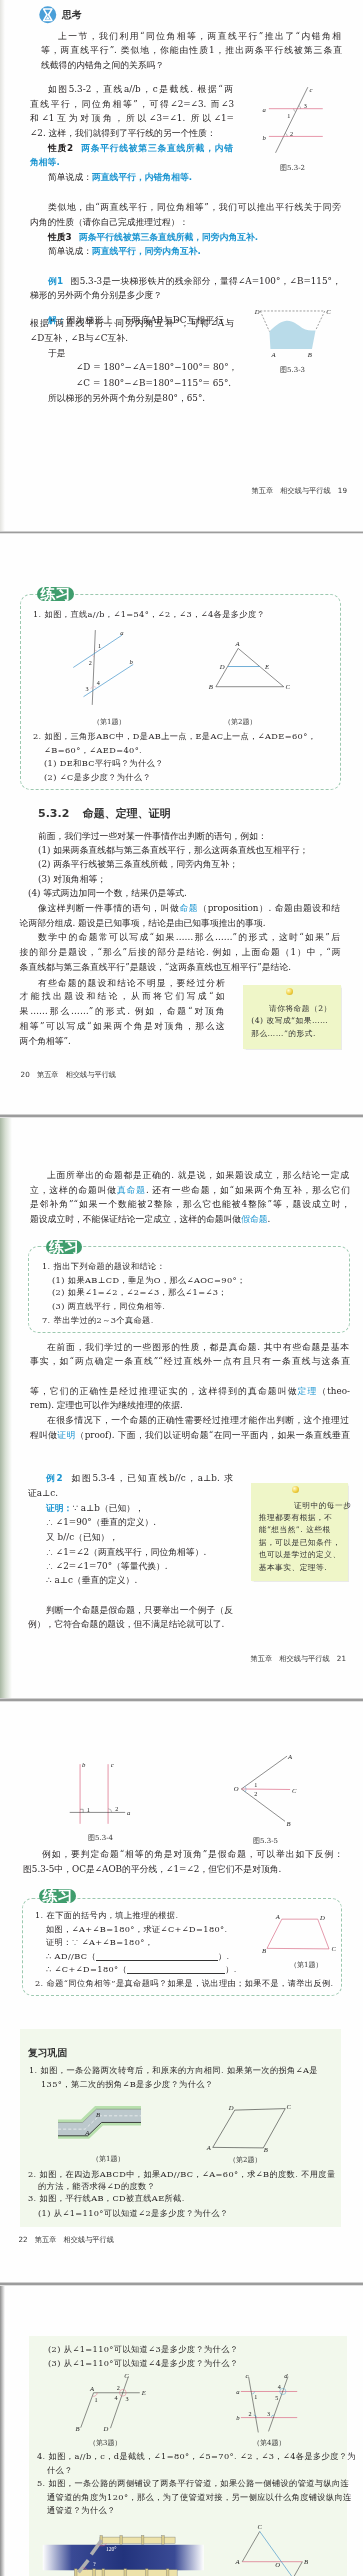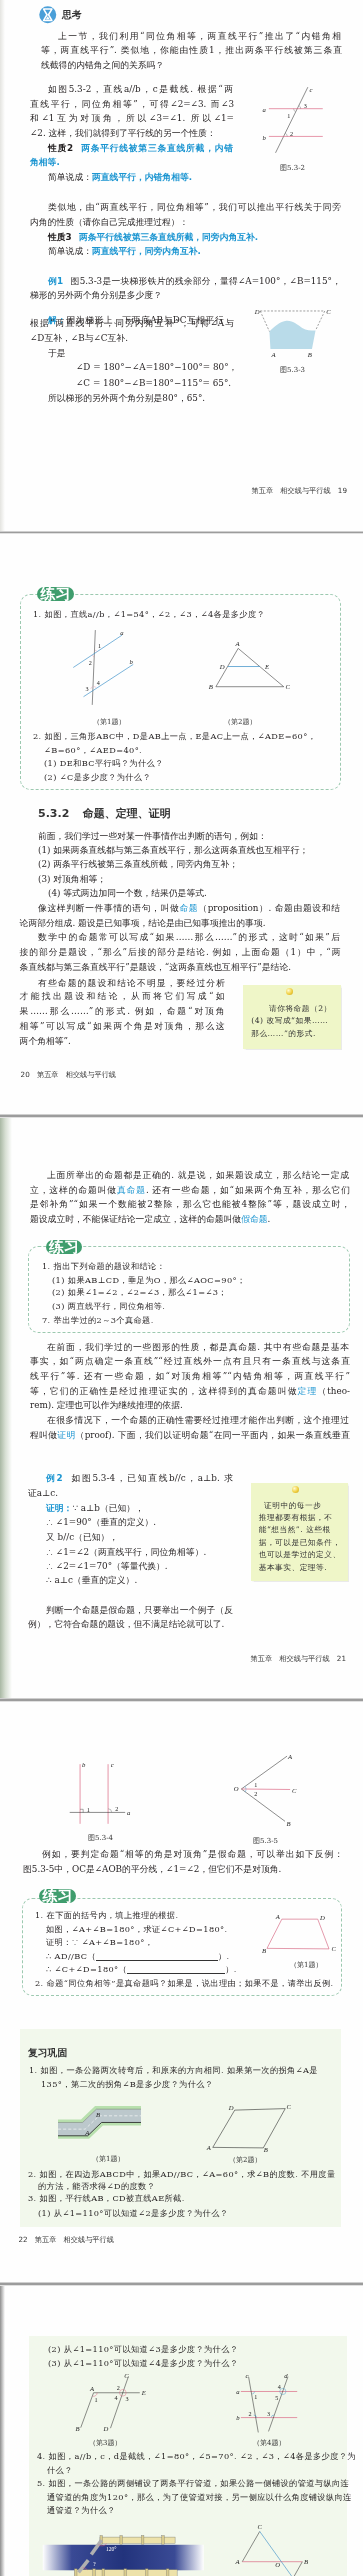--- a/index.html
+++ b/index.html
@@ -142,21 +142,21 @@
   <div class="ln ex" style="left:44px;top:210px">∠B=60°，∠AED=40°.</div>
   <div class="ln ex" style="left:44px;top:223px">(1) DE和BC平行吗？为什么？</div>
   <div class="ln ex" style="left:44px;top:237px">(2) ∠C是多少度？为什么？</div>
 
   <div class="h2" style="left:38px;top:272px"><span class="num">5.3.2</span><span>命题、定理、证明</span></div>
 
   <div class="ln" style="left:38px;top:295px">前面，我们学过一些对某一件事情作出判断的语句，例如：</div>
   <div class="ln" style="left:38px;top:309px">(1) 如果两条直线都与第三条直线平行，那么这两条直线也互相平行；</div>
   <div class="ln" style="left:38px;top:323px">(2) 两条平行线被第三条直线所截，同旁内角互补；</div>
   <div class="ln" style="left:38px;top:338px">(3) 对顶角相等；</div>
-  <div class="ln" style="left:48px;top:352px">(4) 等式两边加同一个数，结果仍是等式.</div>
+  <div class="ln" style="left:28px;top:352px">(4) 等式两边加同一个数，结果仍是等式.</div>
   <div class="ln j" style="left:38px;top:367px;width:302px"><span>像这样判断一件事情的语句，叫做</span><span class="blue">命题</span><span>（proposition）. 命题由题设和结</span></div>
   <div class="ln" style="left:19.6px;top:382px">论两部分组成. 题设是已知事项，结论是由已知事项推出的事项.</div>
   <div class="ln j" style="left:38px;top:396px;width:302px">数学中的命题常可以写成“如果……那么……”的形式，这时“如果”后</div>
   <div class="ln j" style="left:19.6px;top:411px;width:321px">接的部分是题设，“那么”后接的部分是结论. 例如，上面命题（1）中，“两</div>
   <div class="ln" style="left:19.6px;top:426px">条直线都与第三条直线平行”是题设，“这两条直线也互相平行”是结论.</div>
   <div class="ln j" style="left:38px;top:442px;width:187px">有些命题的题设和结论不明显，要经过分析</div>
   <div class="ln j" style="left:19.6px;top:455px;width:205px">才能找出题设和结论，从而将它们写成“如</div>
   <div class="ln j" style="left:19.6px;top:470px;width:205px">果……那么……”的形式. 例如，命题“对顶角</div>
   <div class="ln j" style="left:19.6px;top:485px;width:205px">相等”可以写成“如果两个角是对顶角，那么这</div>
   <div class="ln" style="left:19.6px;top:500px">两个角相等”.</div>
@@ -183,40 +183,39 @@
   <div class="exbox" style="left:28px;top:128px;width:322px;height:87px"></div>
   <div class="badge" style="left:46px;top:122px;width:36px">练习</div>
   <div class="ln ex" style="left:42px;top:142px">1. 指出下列命题的题设和结论：</div>
   <div class="ln ex" style="left:52px;top:156px">(1) 如果AB⊥CD，垂足为O，那么∠AOC=90°；</div>
   <div class="ln ex" style="left:52px;top:168px">(2) 如果∠1=∠2，∠2=∠3，那么∠1=∠3；</div>
   <div class="ln ex" style="left:52px;top:182px">(3) 两直线平行，同位角相等.</div>
   <div class="ln ex" style="left:42px;top:196px">7. 举出学过的2～3个真命题.</div>
 
   <div class="ln j" style="left:30px;top:236px;width:320px">事实，如“两点确定一条直线”“经过直线外一点有且只有一条直线与这条直</div>
   <div class="ln j" style="left:47px;top:222px;width:302px">在前面，我们学过的一些图形的性质，都是真命题. 其中有些命题是基本</div>
-  <div class="ln j" style="left:30px;top:251px;width:320px">线平行”等. 还有一些命题，如“对顶角相等”“内错角相等，两直线平行”</div>
   <div class="ln j" style="left:30px;top:266px;width:320px"><span>等，它们的正确性是经过推理证实的，这样得到的真命题叫做</span><span class="blue">定理</span><span>（theo-</span></div>
   <div class="ln" style="left:30px;top:280px">rem). 定理也可以作为继续推理的依据.</div>
   <div class="ln j" style="left:30px;top:310px;width:320px"><span>程叫做</span><span class="blue">证明</span><span>（proof). 下面，我们以证明命题“在同一平面内，如果一条直线垂直</span></div>
   <div class="ln j" style="left:47px;top:295px;width:302px">在很多情况下，一个命题的正确性需要经过推理才能作出判断，这个推理过</div>
 
   <div class="ln j" style="left:46px;top:353px;width:187px"><span class="blue bold hei gap">例2</span><span>如图5.3-4，已知直线b//c，a⊥b. 求</span></div>
   <div class="ln" style="left:28px;top:368px">证a⊥c.</div>
   <div class="ln" style="left:46px;top:383px"><span class="blue bold hei">证明：</span><span>∵  a⊥b（已知），</span></div>
   <div class="ln" style="left:46px;top:397px">∴  ∠1=90°（垂直的定义）.</div>
   <div class="ln" style="left:46px;top:412px">又  b//c（已知），</div>
   <div class="ln" style="left:46px;top:427px">∴  ∠1=∠2（两直线平行，同位角相等）.</div>
   <div class="ln" style="left:46px;top:441px">∴  ∠2=∠1=70°（等量代换）.</div>
   <div class="ln" style="left:46px;top:455px">∴  a⊥c（垂直的定义）.</div>
   <div class="ln j" style="left:46px;top:485px;width:187px">判断一个命题是假命题，只要举出一个例子（反</div>
   <div class="ln" style="left:28px;top:499px">例），它符合命题的题设，但不满足结论就可以了.</div>
 
   <div class="note" style="left:251px;top:365px;width:97px;height:98px">
     <div class="pin" style="left:41px;top:2.6px"></div>
-    <div class="nl" style="left:13px;top:17px">证明中的每一步</div>
+    <div class="nl" style="left:43px;top:17px">证明中的每一步</div>
     <div class="nl" style="left:7.7px;top:29px">推理都要有根据，不</div>
     <div class="nl" style="left:7.7px;top:41px">能“想当然”. 这些根</div>
     <div class="nl" style="left:7.7px;top:54px">据，可以是已知条件，</div>
     <div class="nl" style="left:7.7px;top:66px">也可以是学过的定义、</div>
     <div class="nl" style="left:7.7px;top:79px">基本事实、定理等.</div>
   </div>
 
   <div class="foot" style="right:17px;top:536px"><span>第五章</span><span>相交线与平行线</span><span>21</span></div>
 </section>
 <div class="sep" style="top:1698px;height:3.6px"></div>

